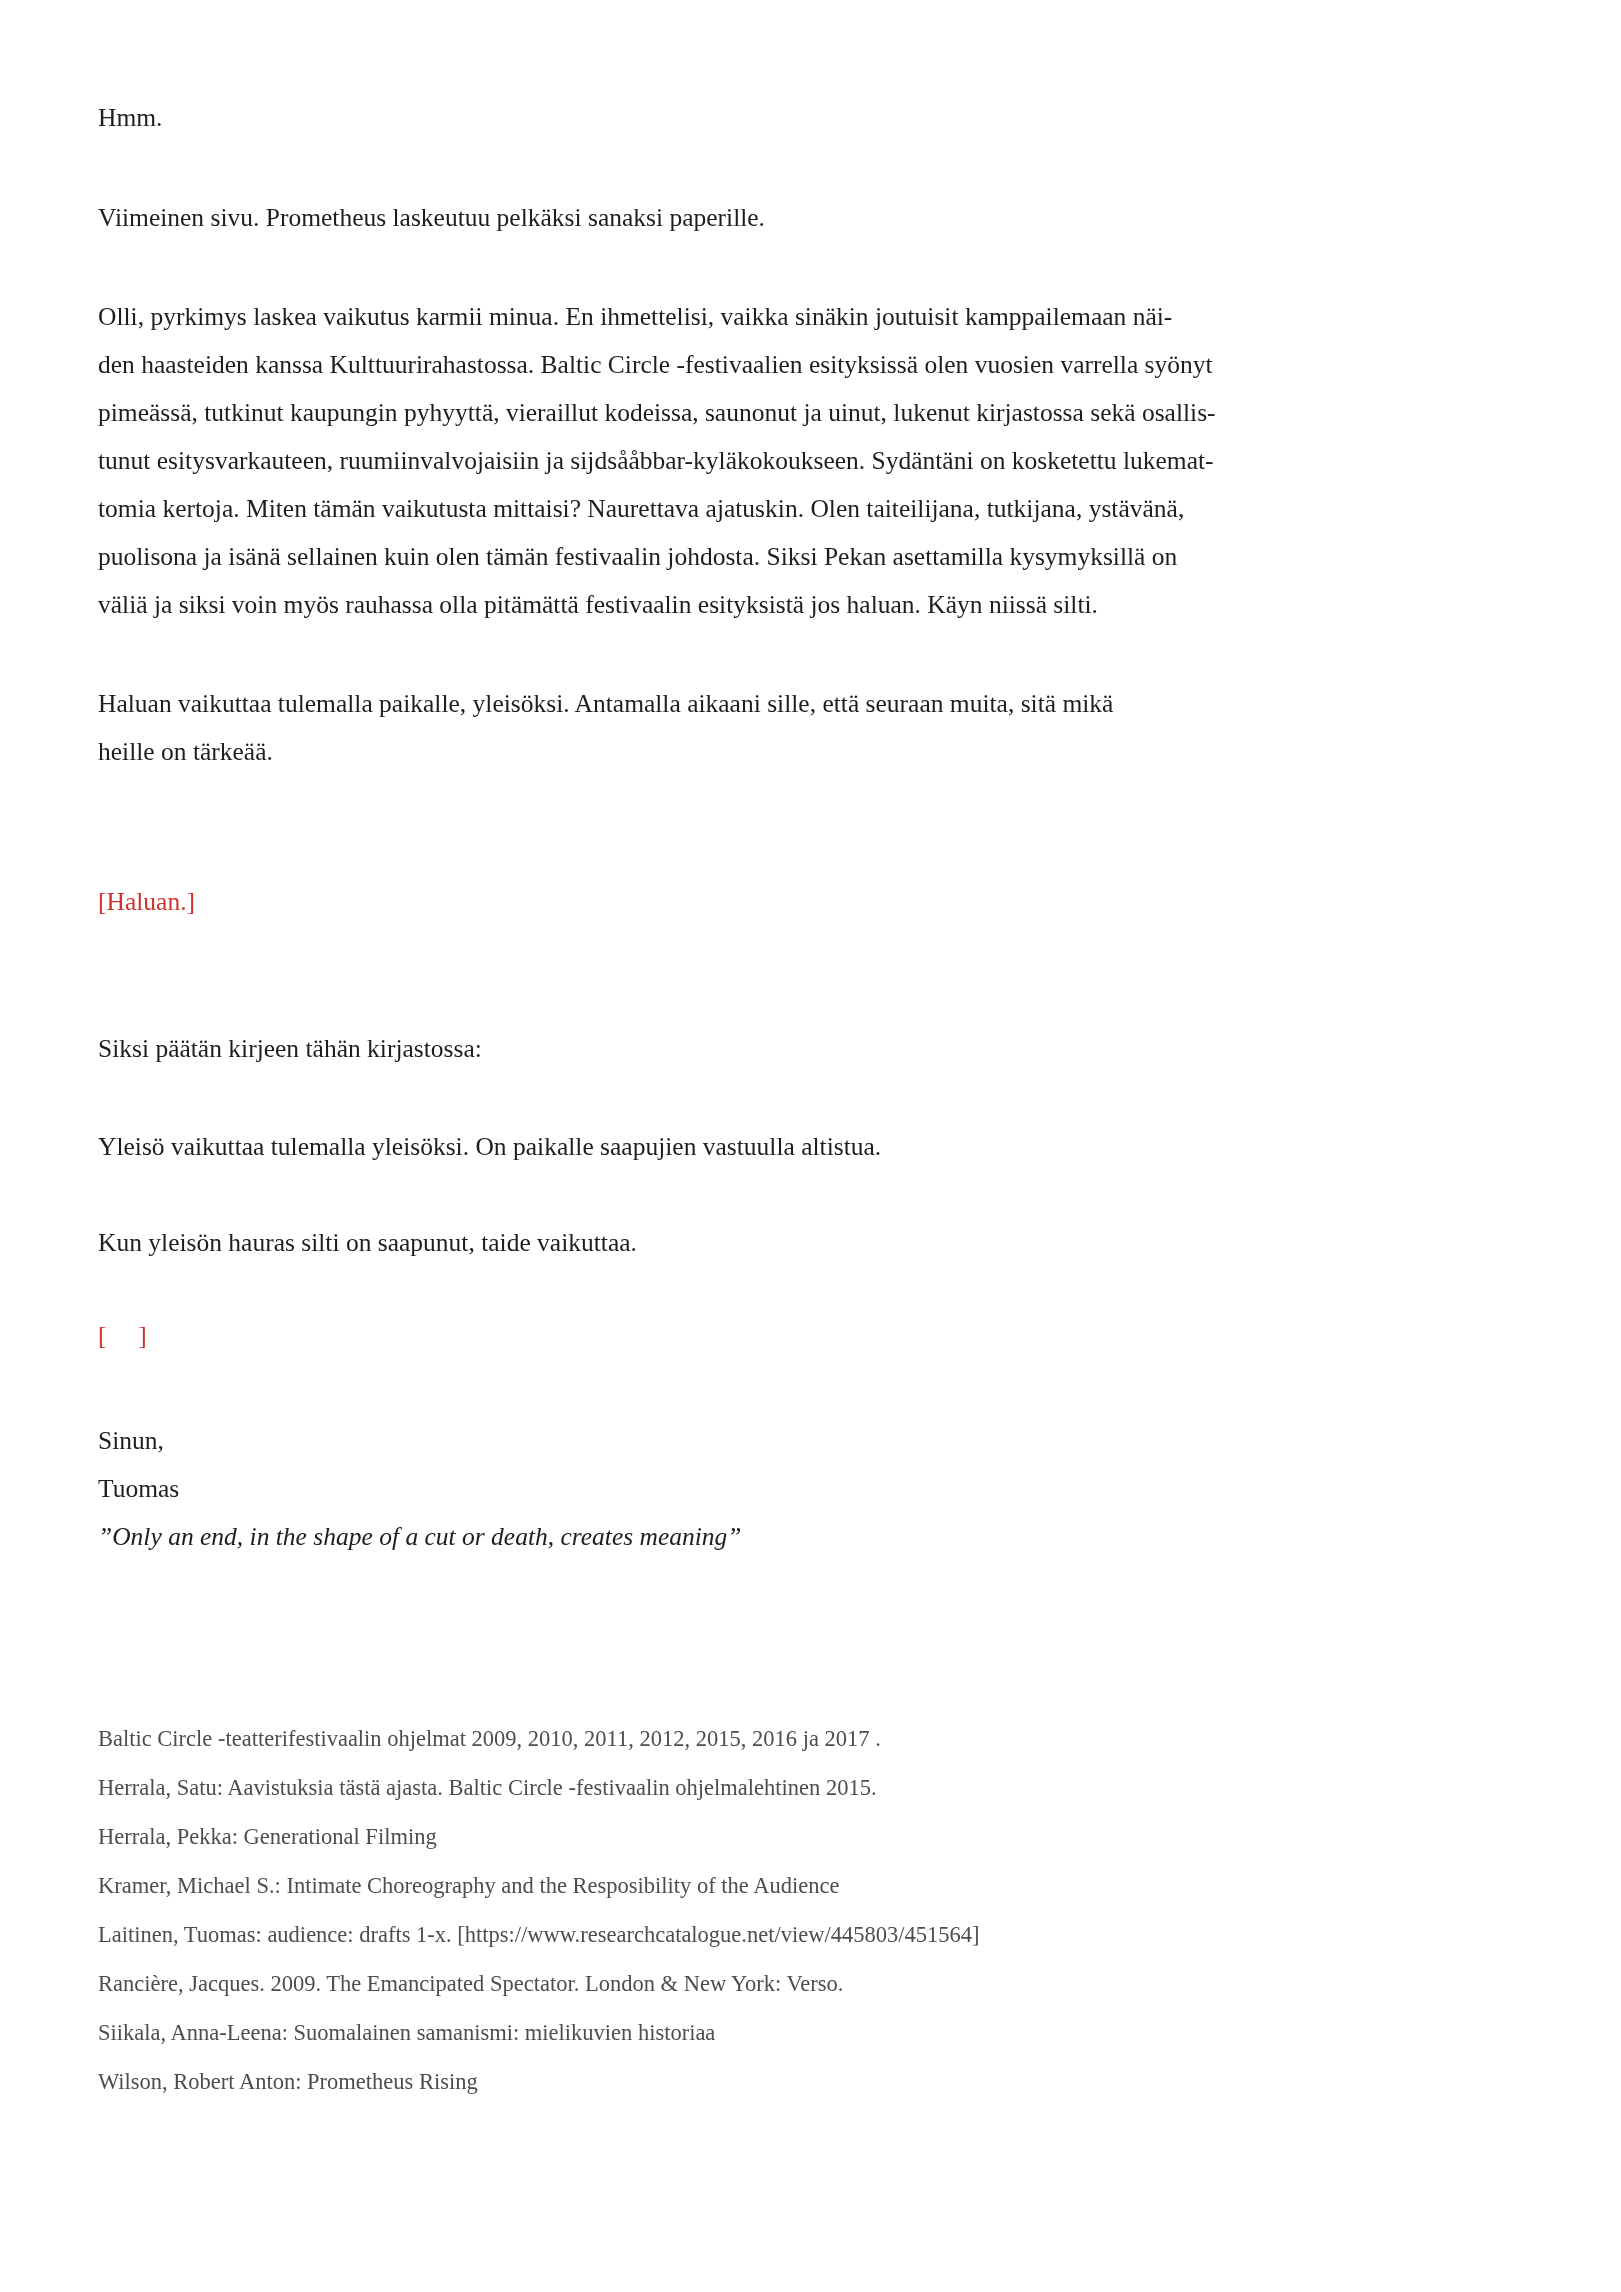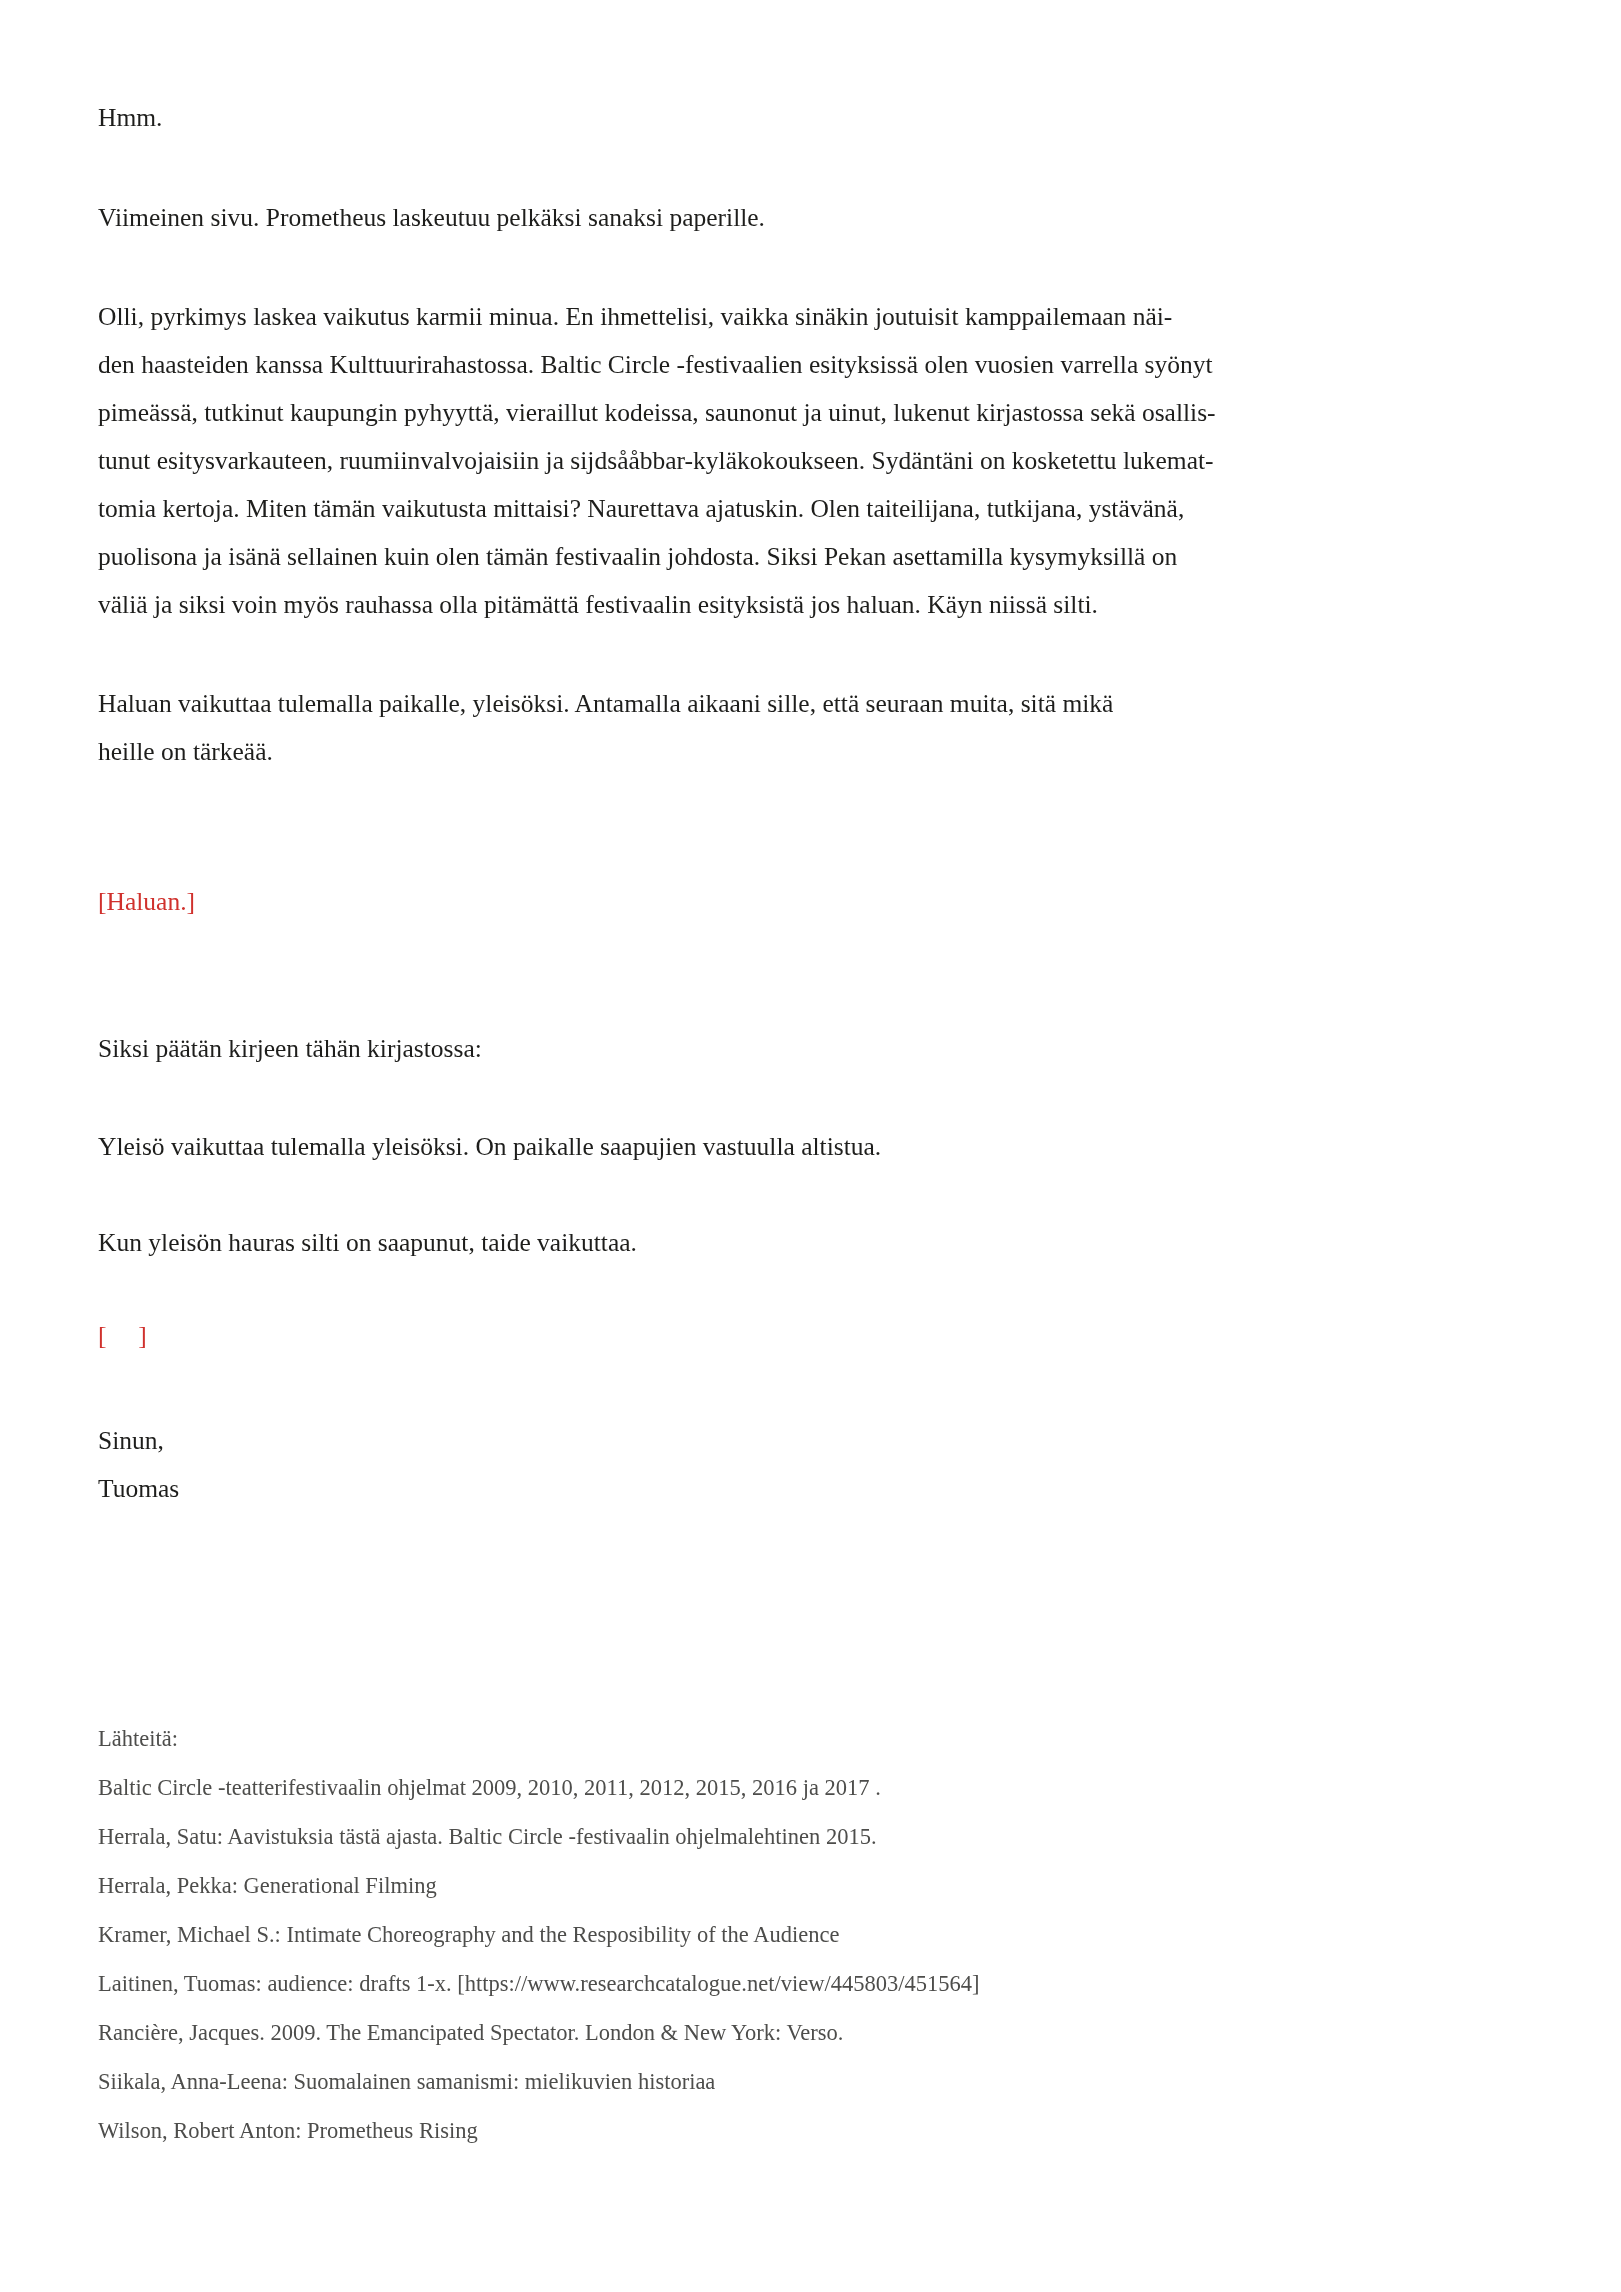--- a/index.html
+++ b/index.html
@@ -63,23 +63,23 @@
 
   <p class="t" style="top:1123px">Yleisö vaikuttaa tulemalla yleisöksi. On paikalle saapujien vastuulla altistua.</p>
 
   <p class="t" style="top:1219px">Kun yleisön hauras silti on saapunut, taide vaikuttaa.</p>
 
   <p class="t red pre" style="top:1312px">[     ]</p>
 
   <p class="t" style="top:1417px">Sinun,
 Tuomas</p>
 
+  <p class="t italic" style="top:1513px">”Only an end, in the shape of a cut or death, creates meaning”</p>
 
   <div class="refs">
-    <div class="refline">Lähteitä:</div>
     <div class="refline">Baltic Circle -teatterifestivaalin ohjelmat 2009, 2010, 2011, 2012, 2015, 2016 ja 2017 .</div>
     <div class="refline">Herrala, Satu: Aavistuksia tästä ajasta. Baltic Circle -festivaalin ohjelmalehtinen 2015.</div>
     <div class="refline">Herrala, Pekka: Generational Filming</div>
     <div class="refline">Kramer, Michael S.: Intimate Choreography and the Resposibility of the Audience</div>
     <div class="refline">Laitinen, Tuomas: audience: drafts 1-x. [https://www.researchcatalogue.net/view/445803/451564]</div>
     <div class="refline">Rancière, Jacques. 2009. The Emancipated Spectator. London &amp; New York: Verso.</div>
     <div class="refline">Siikala, Anna-Leena: Suomalainen samanismi: mielikuvien historiaa</div>
     <div class="refline">Wilson, Robert Anton: Prometheus Rising</div>
   </div>
 

